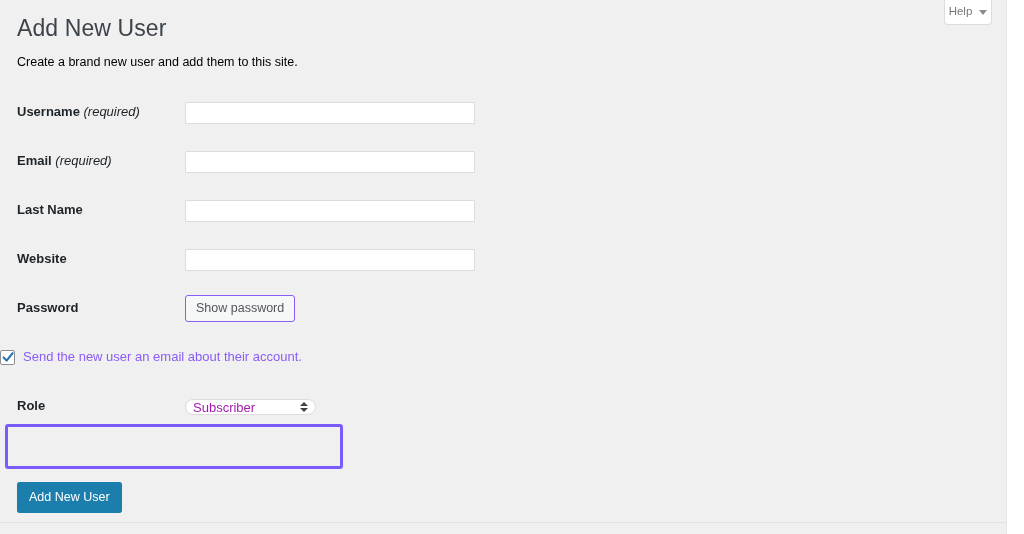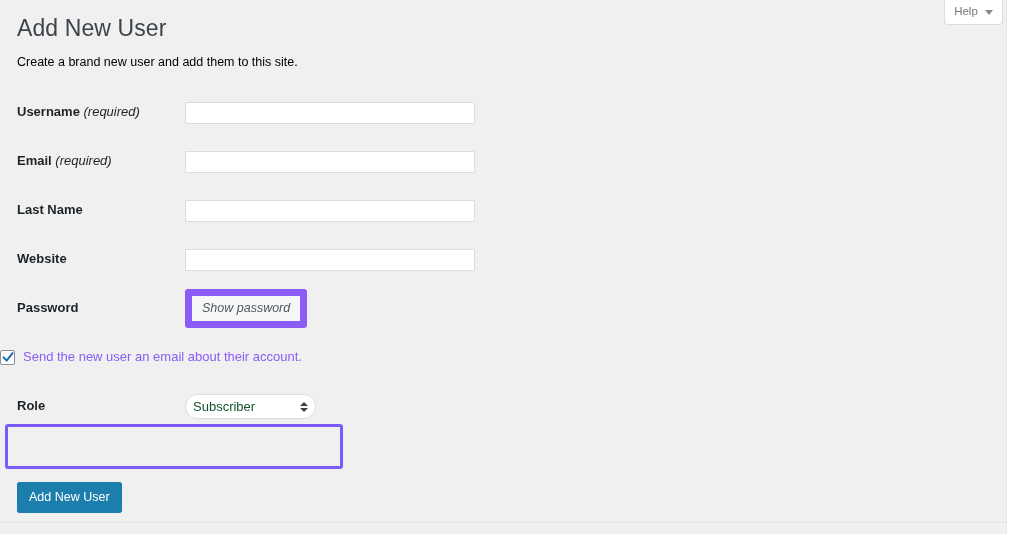--- a/index.html
+++ b/index.html
@@ -39,21 +39,21 @@
     width: 1006px;
     height: 1px;
     background: #e3e3e4;
   }
 
   
   .help-tab {
     position: absolute;
     top: 0;
     left: 944px;
-    width: 59px;
+    width: 48px;
     height: 25px;
     background: #ffffff;
     border: 1px solid #dcdcde;
     border-top: none;
     border-radius: 0 0 4px 4px;
     box-sizing: border-box;
     display: flex;
     align-items: center;
     justify-content: center;
     gap: 7px;
@@ -134,29 +134,28 @@
     font-family: "Liberation Sans", sans-serif;
     font-size: 13px;
     color: #2c3338;
     padding: 0 6px;
     outline: none;
   }
 
   .secondary-button {
     display: inline-block;
     background: #f6f7f7;
-    border: 7px solid #8b5cf6;
+    border: 1px solid #8b5cf6;
     border-radius: 3px;
     color: #50575e;
     font-family: "Liberation Sans", sans-serif;
     font-size: 12.5px;
     line-height: 1;
     padding: 6px 10px 7px;
     cursor: pointer;
-    font-style: italic;
   }
 
   .checkbox-line {
     display: flex;
     align-items: center;
     gap: 8px;
   }
   .checkbox {
     width: 15px;
     height: 15px;
@@ -191,28 +190,28 @@
     box-sizing: border-box;
     pointer-events: none;
   }
 
   .select-wrap {
     position: relative;
     display: inline-block;
   }
   .role-select {
     width: 131px;
-    height: 25px;
+    height: 16px;
     background: #ffffff;
     border: 1px solid #dcdcde;
     border-radius: 12px;
     box-sizing: border-box;
     font-family: "Liberation Sans", sans-serif;
     font-size: 13px;
-    color: #14532d;
+    color: #a21caf;
     padding: 0 22px 0 7px;
     display: flex;
     align-items: center;
     cursor: pointer;
   }
   .stepper {
     position: absolute;
     right: 8px;
     top: 50%;
     transform: translateY(-50%);

